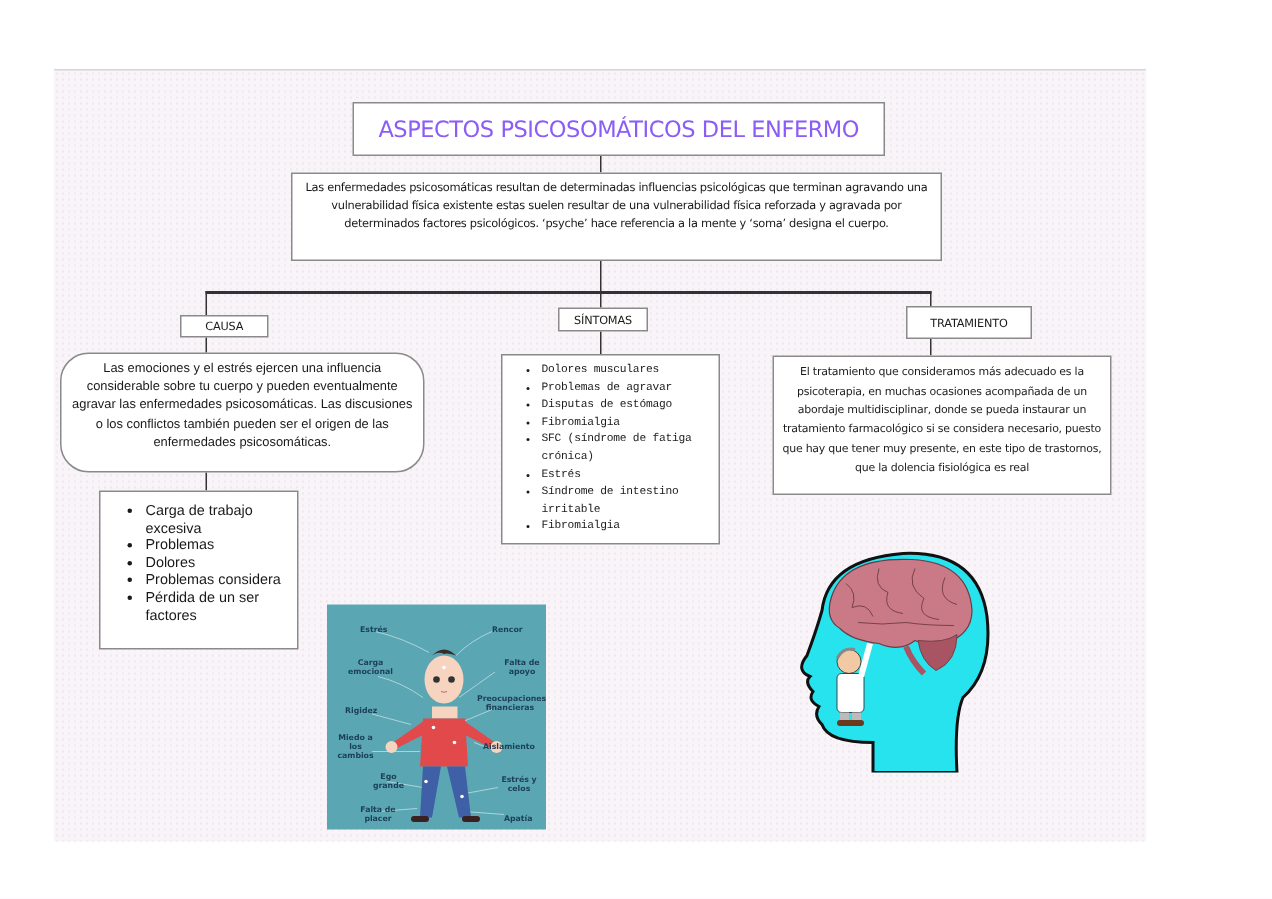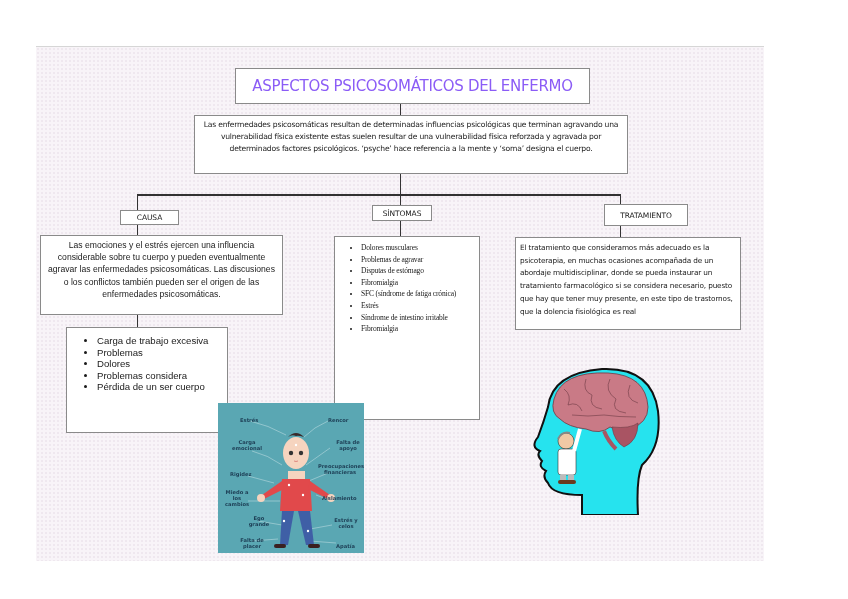--- a/index.html
+++ b/index.html
@@ -15,28 +15,28 @@
   .title { left:235px; top:68px; width:355px; height:36px; display:flex; align-items:center; justify-content:center;
            font-family:"DejaVu Sans", sans-serif; font-size:15px; letter-spacing:-0.3px; color:#8b5cf6; }
   .desc { left:194px; top:115px; width:434px; height:59px; padding:3px 8px; text-align:center;
           font-family:"DejaVu Sans", sans-serif; font-size:7.6px; line-height:12px; letter-spacing:-0.2px; }
   .label { display:flex; align-items:center; justify-content:center; font-family:"DejaVu Sans", sans-serif;
            font-size:7.5px; letter-spacing:-0.1px; }
   .lbl-causa { left:120px; top:210px; width:59px; height:15px; }
   .lbl-sint { left:372px; top:205px; width:60px; height:16px; }
   .lbl-trat { left:580px; top:204px; width:84px; height:22px;margin-left:24px; }
   .causa-text { left:40px; top:235px; width:243px; height:80px; padding:3px 6px; text-align:center;
-                font-size:8.6px; line-height:12.2px; }
-  .causa-list { left:66px; top:327px; width:162px; height:106px; padding:7px 4px 0 6px; font-size:9.6px; line-height:11.6px; }
+                font-size:8.6px; line-height:12.2px;border-radius:19px; }
+  .causa-list { left:66px; top:327px; width:133px; height:106px; padding:7px 4px 0 6px; font-size:9.6px; line-height:11.6px; }
   .causa-list ul { margin:0; padding:0 0 0 24px; }
   .causa-list li { margin:0; }
-  .sint-list { left:334px; top:236px; width:146px; height:184px; padding:5px 4px 0 4px;
-               font-family:Liberation Serif, serif; font-size:7.5px; line-height:11.6px; letter-spacing:-0.15px; }
+  .sint-list { left:334px; top:236px; width:146px; height:127px; padding:5px 4px 0 4px;
+               font-family:Liberation Mono, monospace; font-size:7.5px; line-height:11.6px; letter-spacing:-0.15px; }
   .sint-list ul { margin:0; padding:0 0 0 22px; }
-  .trat-text { left:515px; top:237px; width:226px; height:93px; padding:4px 4px; text-align:left;
+  .trat-text { left:515px; top:237px; width:226px; height:93px; padding:4px 4px; text-align:center;
                font-family:"DejaVu Sans", sans-serif; font-size:7.3px; line-height:12.7px; letter-spacing:-0.15px; }
   .line { position:absolute; background:#333; }
   .img-box { position:absolute; left:218px; top:403px; width:146px; height:150px; background:#5aa7b3; overflow:hidden; }
   .img-box .tag { position:absolute; font-family:"DejaVu Sans", sans-serif; font-size:5.2px; font-weight:bold;
                   color:#1d3e55; text-align:center; line-height:6px; }
   .head-img { position:absolute; left:512px; top:355px; width:160px; height:160px; }
 </style>
 </head>
 <body>
 
@@ -58,21 +58,21 @@
 <div class="box label lbl-trat">TRATAMIENTO</div>
 
 <div class="box causa-text">Las emociones y el estrés ejercen una influencia considerable sobre tu cuerpo y pueden eventualmente agravar las enfermedades psicosomáticas. Las discusiones o los conflictos también pueden ser el origen de las enfermedades psicosomáticas.</div>
 
 <div class="box causa-list">
   <ul>
     <li>Carga de trabajo excesiva</li>
     <li>Problemas</li>
     <li>Dolores</li>
     <li>Problemas considera</li>
-    <li>Pérdida de un ser cuerpo</li>
+    <li>Pérdida de un ser factores</li>
   </ul>
 </div>
 
 <div class="box sint-list">
   <ul>
     <li>Dolores musculares</li>
     <li>Problemas de agravar</li>
     <li>Disputas de estómago</li>
     <li>Fibromialgia</li>
     <li>SFC (síndrome de fatiga crónica)</li>

